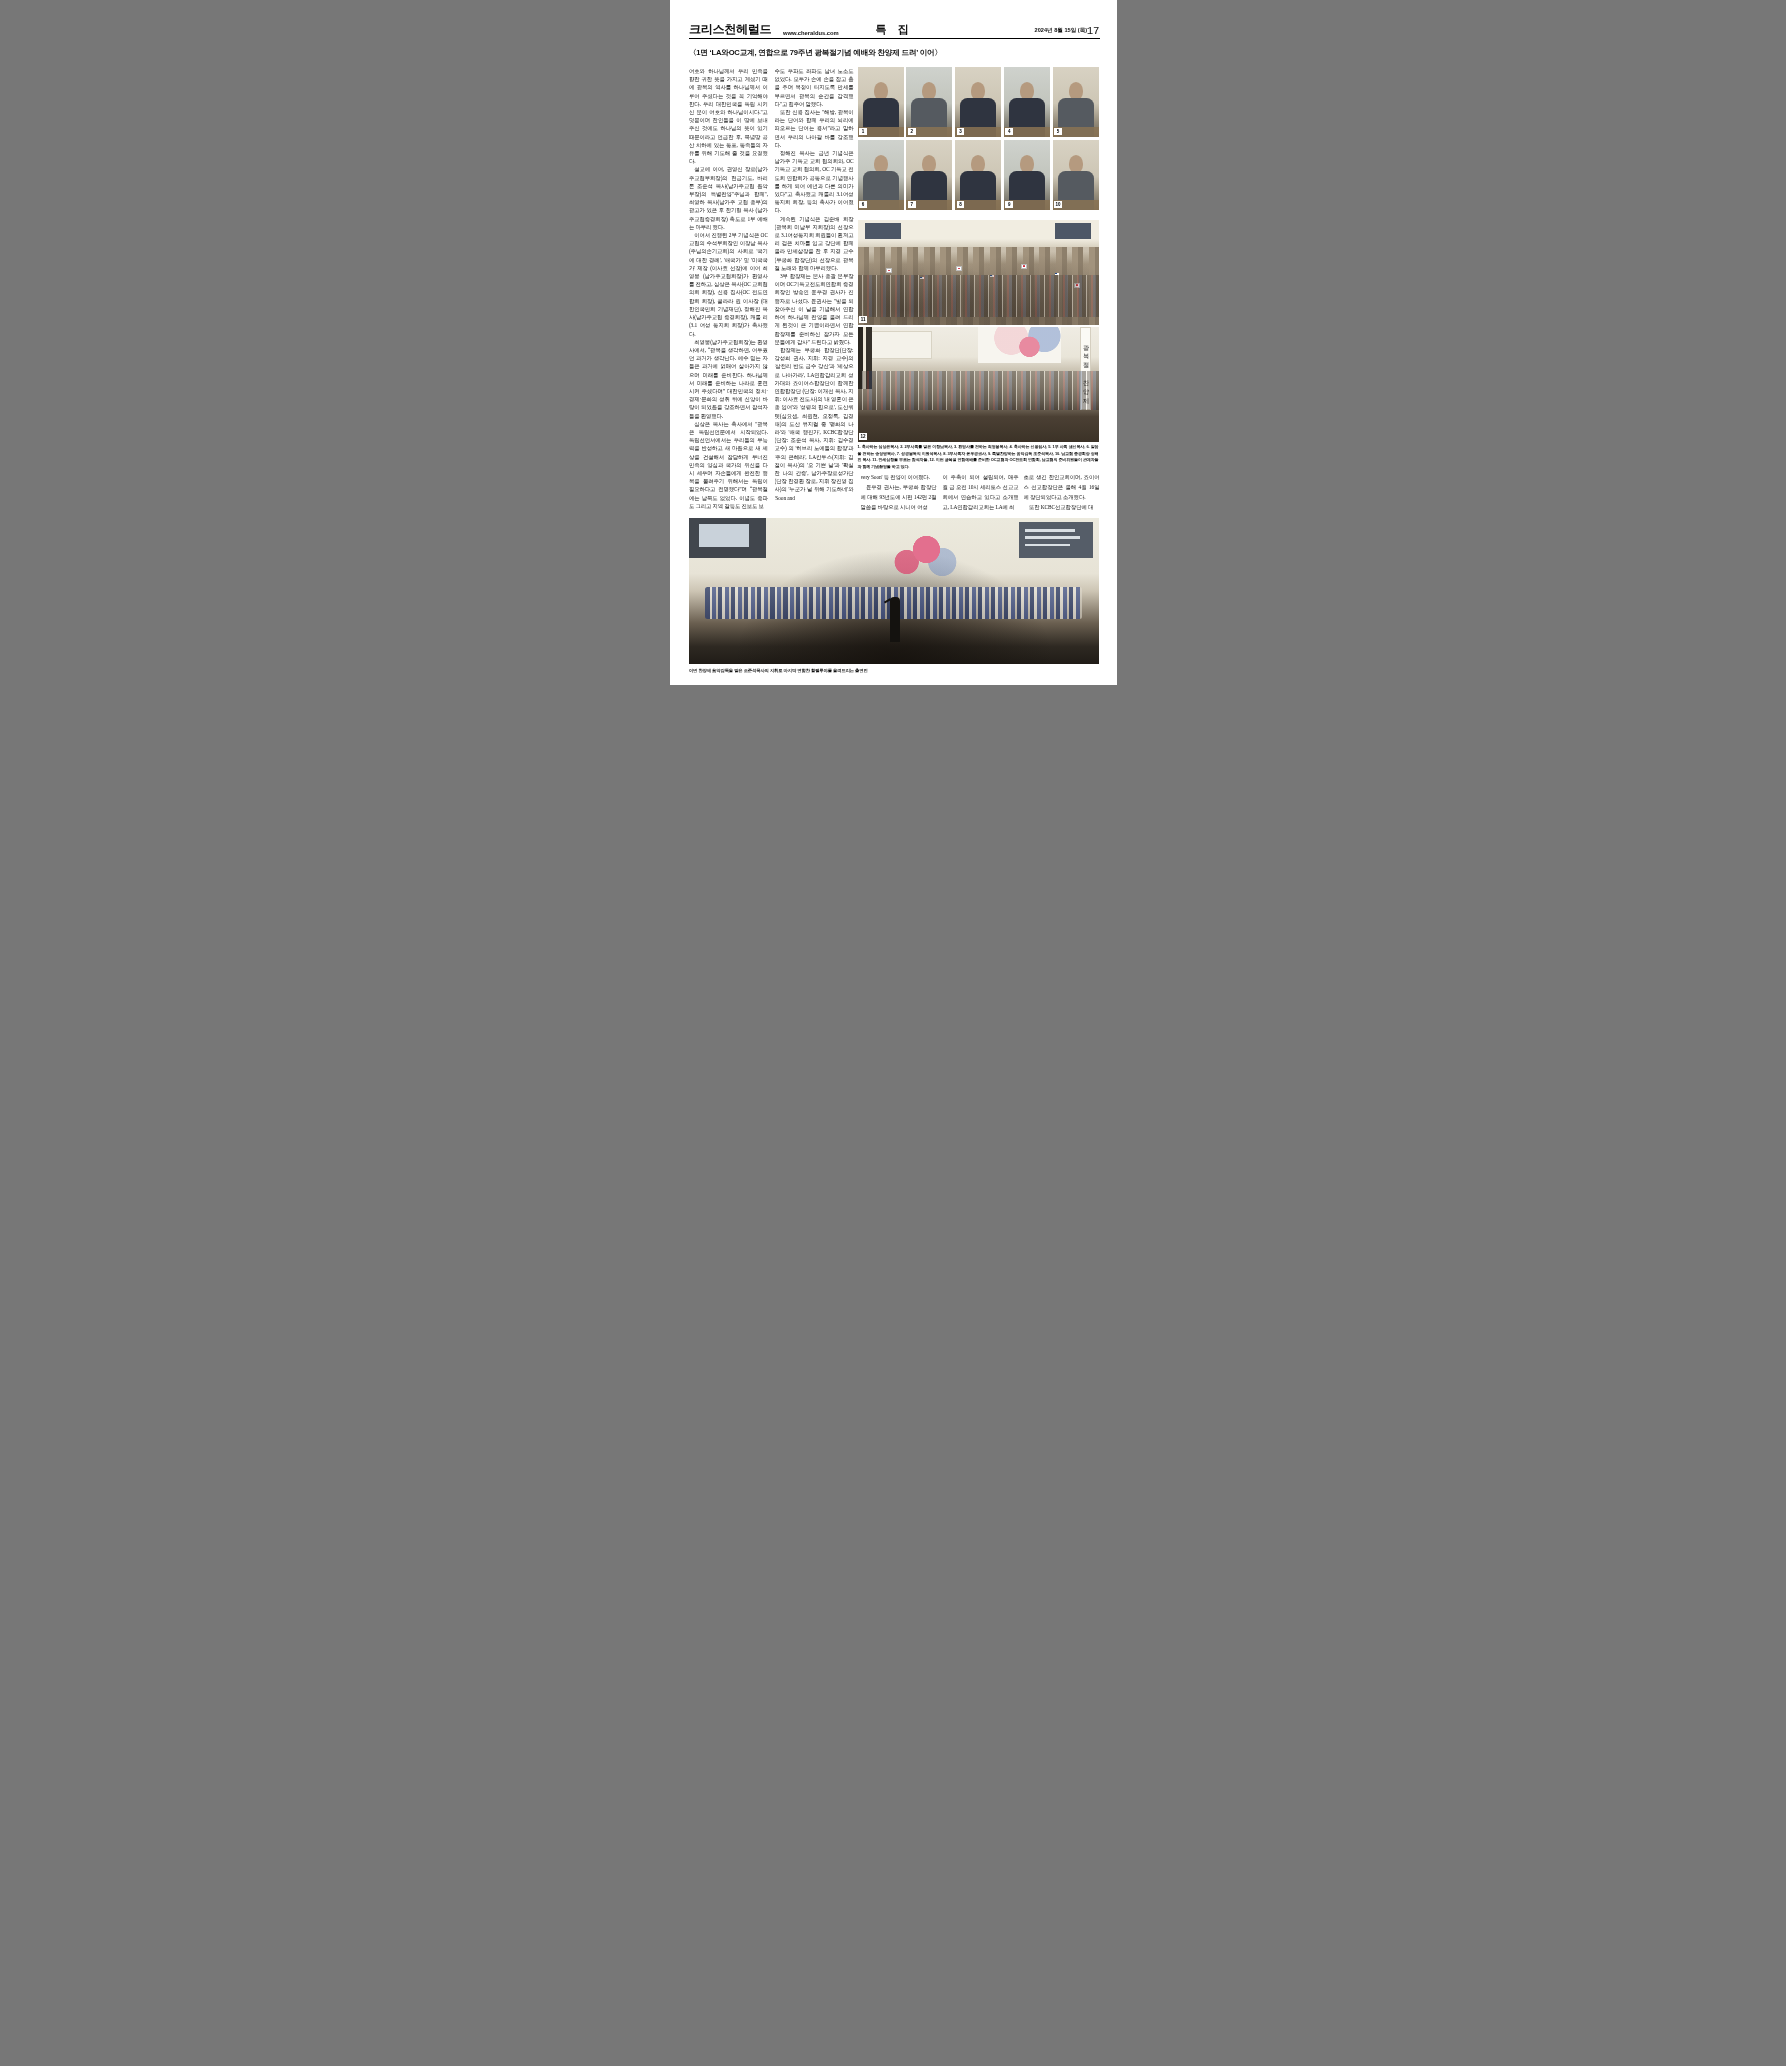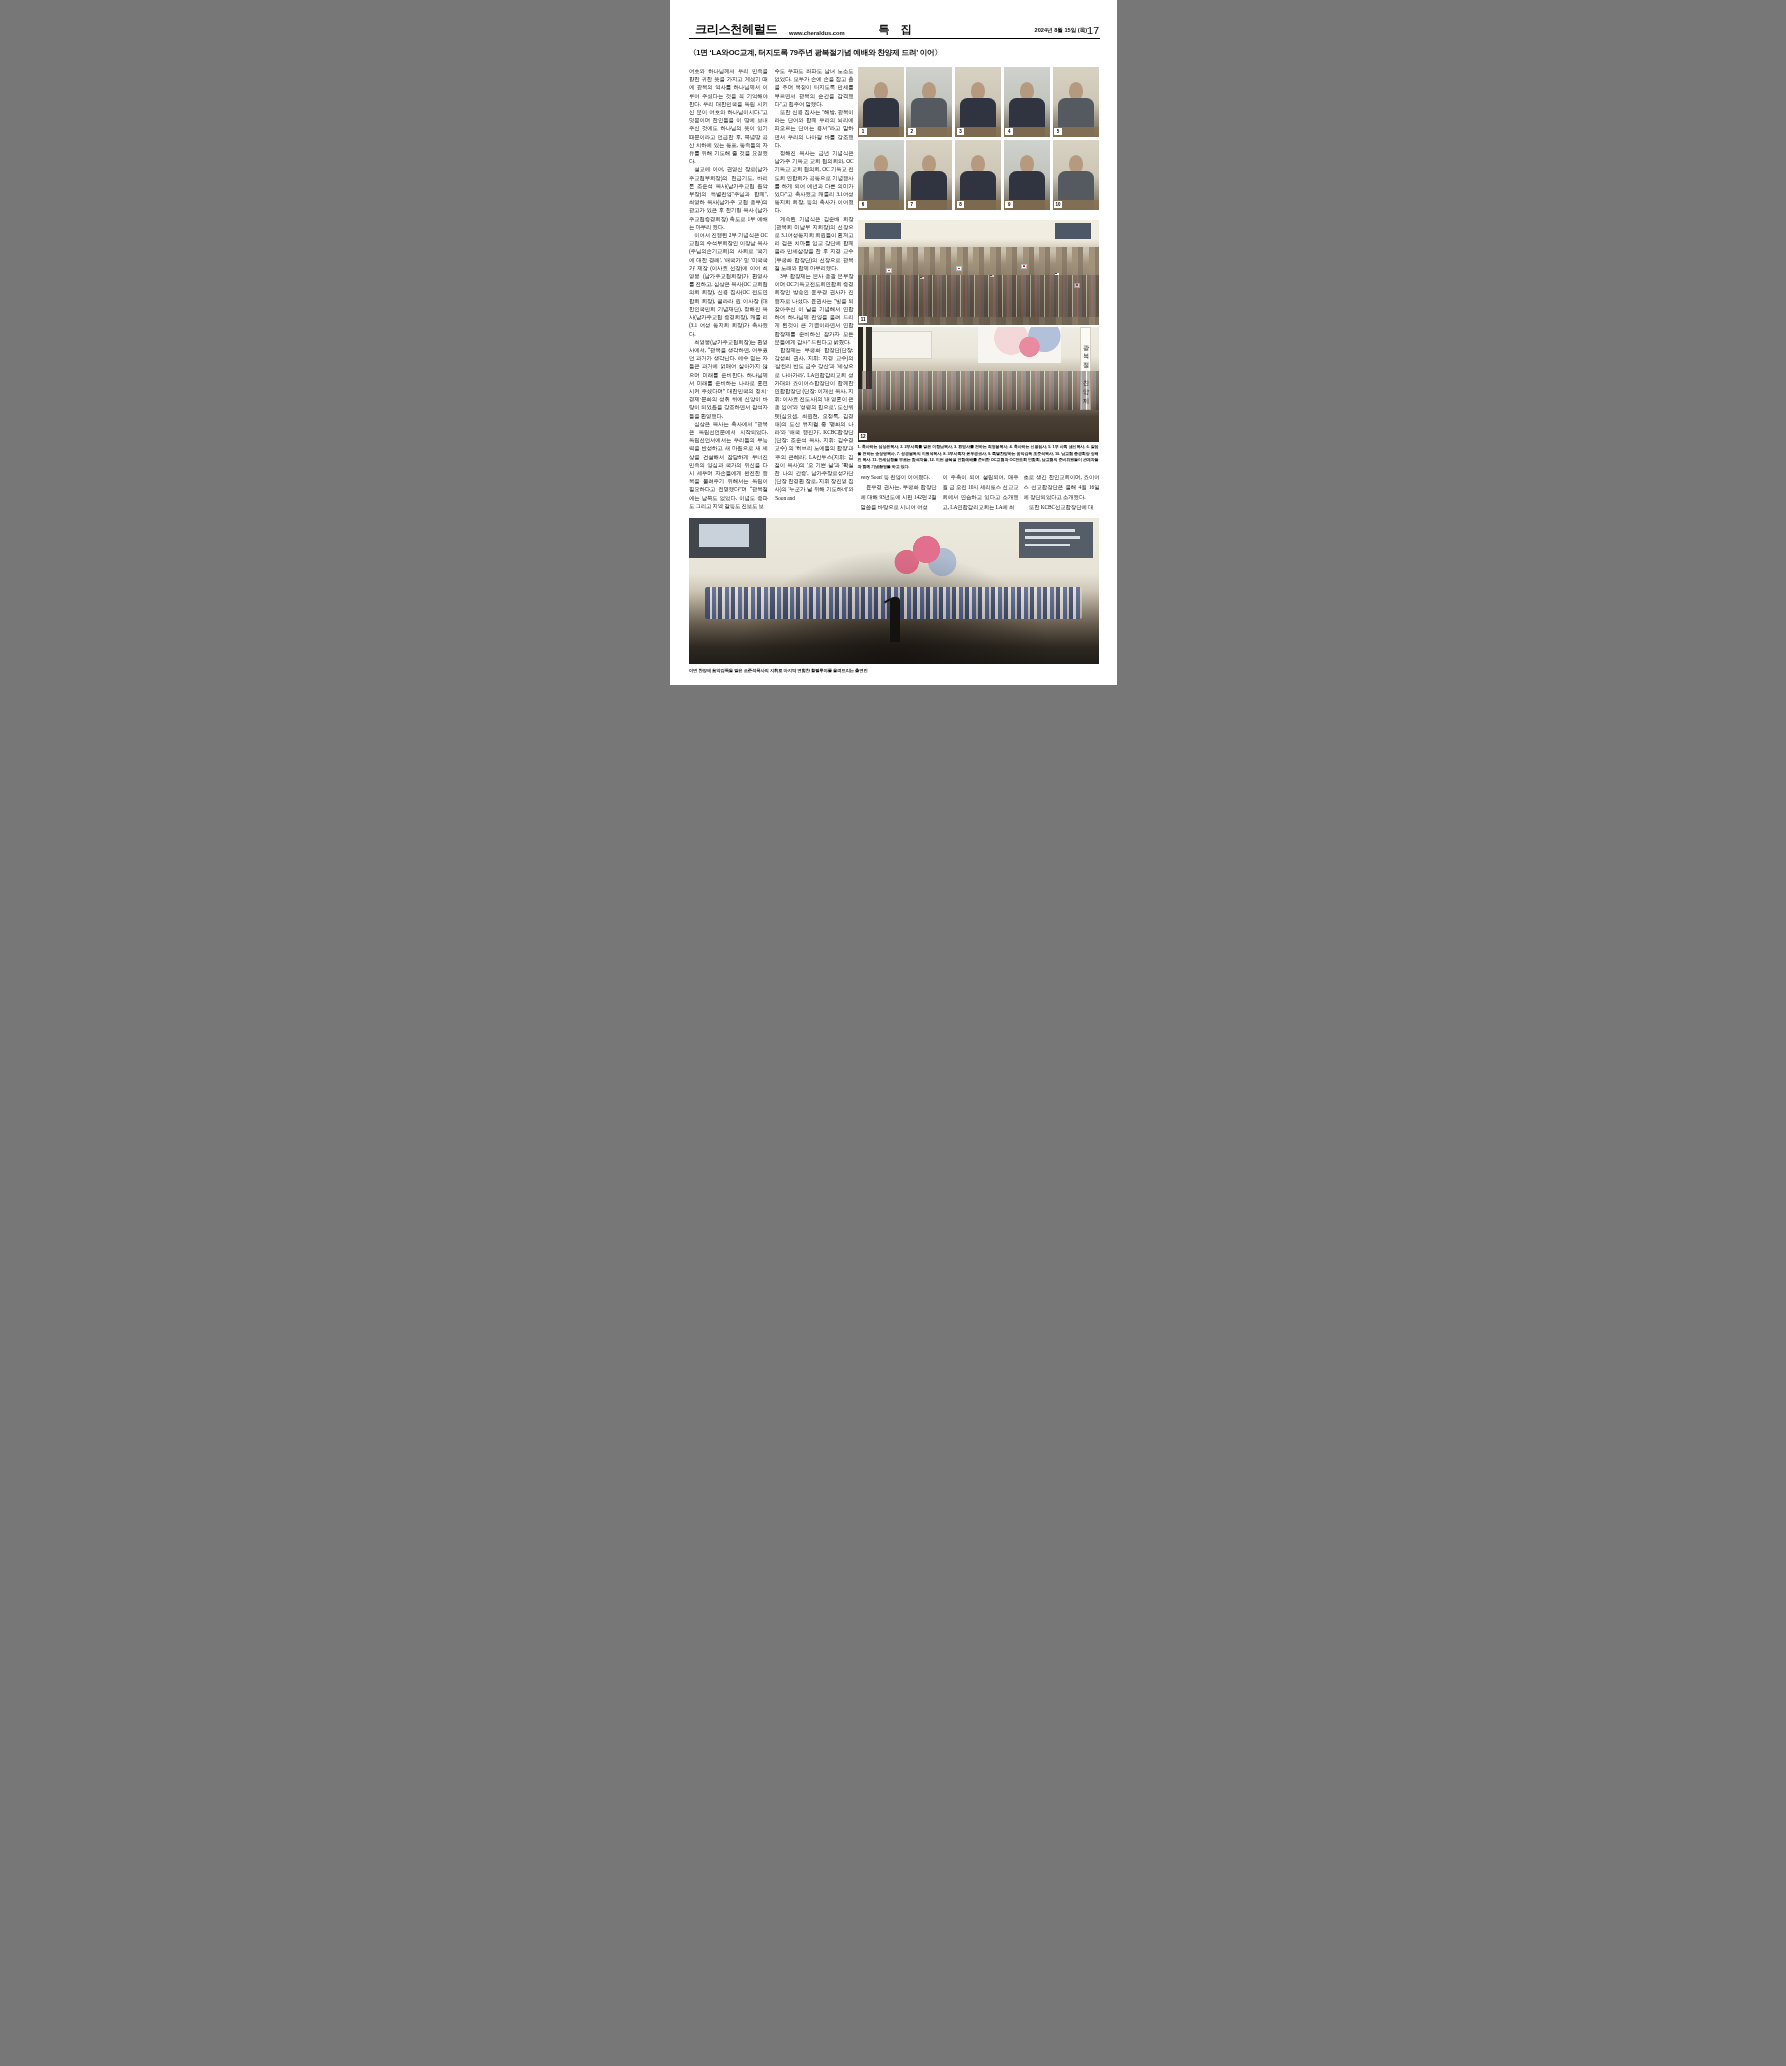--- a/index.html
+++ b/index.html
@@ -2,21 +2,21 @@
 <html style="font-size:6.6px"><head>
 <meta charset="utf-8">
 <style>
   html,body { margin:0; padding:0; background:#777; }
   #page {
     position:relative; width:447px; height:685px; background:#ffffff;
     margin:0 auto; overflow:hidden;
     font-family:"Liberation Serif", serif; color:#111;
   }
   
-  #masthead { position:absolute; left:19.4px; right:17px; top:20px; height:16.5px;margin-left:6px; }
+  #masthead { position:absolute; left:19.4px; right:17px; top:20px; height:16.5px; }
   .logo {
     position:absolute; left:0; bottom:0;
     font-family:"Liberation Sans", sans-serif; font-weight:900;
     font-size:11.6px; letter-spacing:-0.4px; transform:scaleX(1.05); transform-origin:left bottom;
     white-space:nowrap;
   }
   .website { position:absolute; left:94px; bottom:0.8px; font-family:"Liberation Sans", sans-serif;
     font-size:5.8px; font-weight:bold; letter-spacing:0; }
   .section-title { position:absolute; left:0; right:0; bottom:0; text-align:center;
     font-family:"Liberation Sans", sans-serif; font-weight:900; font-size:11px; letter-spacing:4.1px; }
@@ -129,21 +129,21 @@
 
   <div id="masthead">
     <div class="logo">크리스천헤럴드</div>
     <div class="website">www.cheraldus.com</div>
     <div class="section-title">특 집</div>
     <div class="dateline">2024년 8월 15일 (목)</div>
     <div class="pageno">17</div>
   </div>
   <div id="header-rule"></div>
 
-  <div id="headline">〈1면 ‘LA와OC교계, 터지도록 79주년 광복절기념 예배와 찬양제 드려’ 이어〉</div>
+  <div id="headline">〈1면 ‘LA와OC교계, 연합으로 79주년 광복절기념 예배와 찬양제 드려’ 이어〉</div>
 
   <div id="col1" class="bodycol">
     <p>여호와 하나님께서 우리 민족을 향한 귀한 뜻을 가지고 계셨기 때에 광복의 역사를 하나님께서 이루어 주셨다는 것을 꼭 기억해야 한다. 우리 대한민국을 독립 시키신 분이 여호와 하나님이시다."고 덧붙이며 한인들을 이 땅에 보내주신 것에도 하나님의 뜻이 있기 때문이라고 언급한 후, 북녘땅 공산 치하에 있는 동포, 동족들의 자유를 위해 기도해 줄 것을 요청했다.</p>
     <p class="ind">설교에 이어, 권영신 장로(남가주교협부회장)의 헌금기도, 바리톤 조준석 목사(남가주교협 음악부장)의 특별찬양"주님과 함께", 최영하 목사(남가주 교협 총무)의 광고가 있은 후 한기형 목사 (남가주교협증경회장) 축도로 1부 예배는 마무리 했다.</p>
     <p class="ind">이어서 진행된 2부 기념식은 OC교협의 수석부회장인 이창남 목사(주님의손기교회)의 사회로 '국기에 대한 경례', '애국가' 및 '미국국가' 제창 (이사효 선창)에 이어 최영봉 (남가주교협회장)가 환영사를 전하고, 심상은 목사(OC 교회협의회 회장), 신용 집사(OC 전도연합회 회장), 클라라 원 이사장 (대한인국민회 기념재단), 정해진 목사(남가주교협 증경회장), 캐롤 리 (3.1 여성 동지회 회장)가 축사했다.</p>
     <p class="ind">최영봉(남가주교협회장)는 환영사에서, “광복을 생각하면, 어두웠던 과거가 생각난다. 예수 믿는 자들은 과거에 얽매여 살아가지 않으며 미래를 준비한다. 하나님께서 미래를 준비하는 나라로 훈련시켜 주셨다며” 대한민국의 정치·경제·문화의 성취 뒤에 신앙이 바탕이 되었음을 강조하면서 참석자들을 환영했다.</p>
     <p class="ind">심상은 목사는 축사에서 "광복은 독립선언문에서 시작되었다. 독립선언서에서는 우리들의 무능력을 반성하고 새 마음으로 새 세상을 건설해서 참담하게 무너진 민족의 양심과 국가의 위신을 다시 세우며 자손들에게 완전한 행복을 물려주기 위해서는 독립이 필요하다고 천명했다”며 “광복절에는 남북도 없었다. 이념도 종파도 그리고 지역 갈등도 진보도 보</p>
   </div>
   <div id="col2" class="bodycol">
     <p>수도 우파도 좌파도 남녀 노소도 없었다. 모두가 손에 손을 잡고 춤을 추며 복청이 터지도록 만세를 부르면서 광복의 순간을 감격했다"고 힘주어 말했다.</p>

